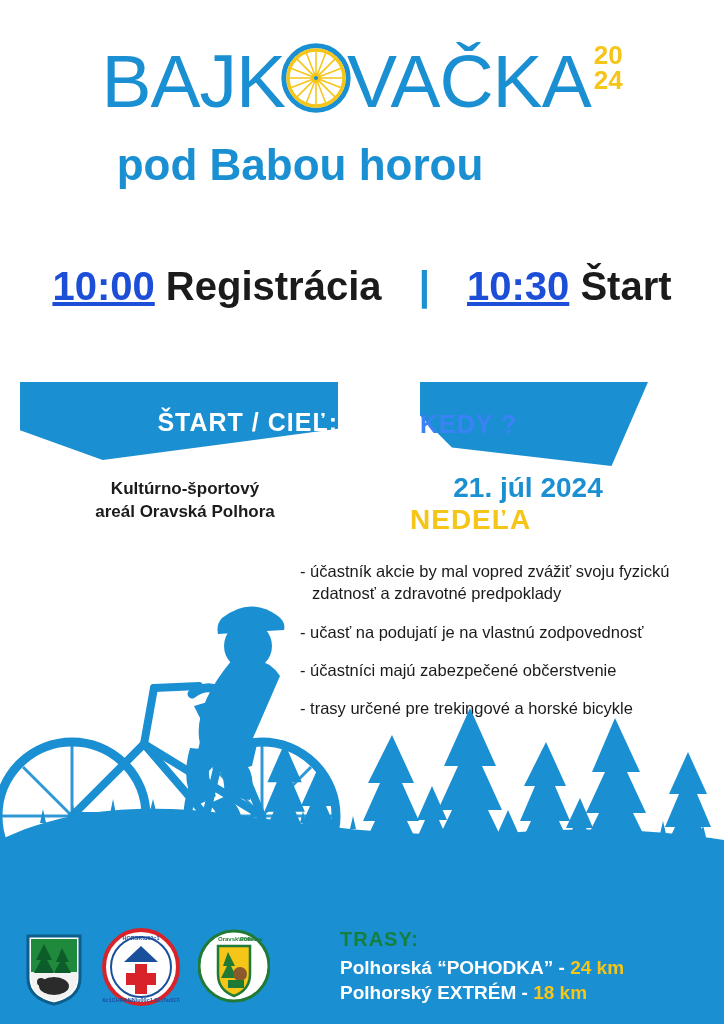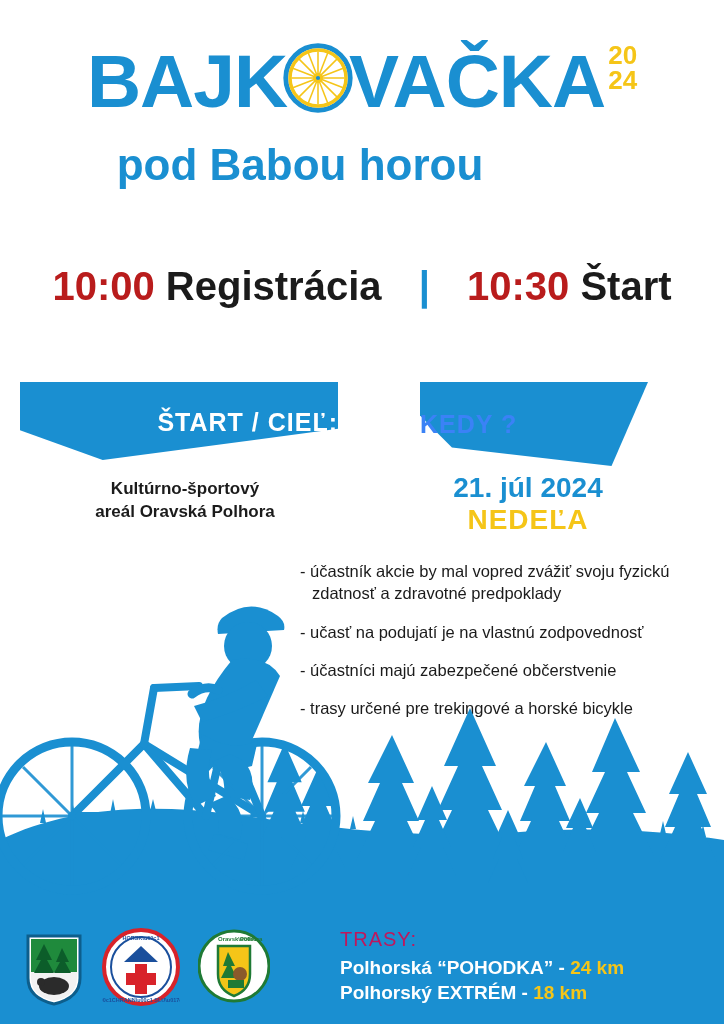--- a/index.html
+++ b/index.html
@@ -23,21 +23,21 @@
     position: absolute;
     top: 44px;
     left: 0;
     width: 724px;
     text-align: center;
     white-space: nowrap;
   }
   .title-main {
     display: inline-block;
     font-size: 75px;
-    font-weight: bold;
+    font-weight: normal;
     color: #1a8fd1;
     letter-spacing: -1px;
     line-height: 1;
     vertical-align: middle;
   }
   .title-seg { display: inline-block; vertical-align: middle; }
   .wheel {
     display: inline-block;
     vertical-align: middle;
     position: relative;
@@ -77,21 +77,21 @@
   .times {
     position: absolute;
     top: 264px;
     left: 0;
     width: 724px;
     text-align: center;
     white-space: nowrap;
     font-size: 40px;
     font-weight: bold;
   }
-  .time-num { color: #b91c1c; }
+  .time-num { color: #1d4ed8; text-decoration: underline; }
   .time-lbl { color: #1b1b1b; }
   .time-sep {
     color: #1a8fd1;
     margin: 0 26px;
   }
 
   
   .banner {
     position: absolute;
     background: #1a8fd1;
@@ -152,21 +152,20 @@
     text-align: center;
     font-size: 28px;
     font-weight: bold;
     color: #1a8fd1;
   }
   .day-line {
     position: absolute;
     top: 504px;
     left: 410px;
     width: 236px;
-    text-align: center;
     font-size: 28px;
     font-weight: bold;
     color: #f5c518;
     letter-spacing: 1px;
   }
 
   
   .bullets {
     position: absolute;
     top: 560px;
@@ -210,22 +209,22 @@
     background: #1a8fd1;
   }
   .routes {
     position: absolute;
     left: 340px;
     bottom: 18px;
     width: 370px;
   }
   .routes-title {
     font-size: 20px;
-    font-weight: normal;
-    color: #be185d;
+    font-weight: bold;
+    color: #15803d;
     letter-spacing: 1px;
     margin-bottom: 4px;
   }
   .route-line {
     font-size: 19px;
     font-weight: bold;
     color: #ffffff;
     line-height: 1.35;
   }
   .route-km { color: #f5c518; }

